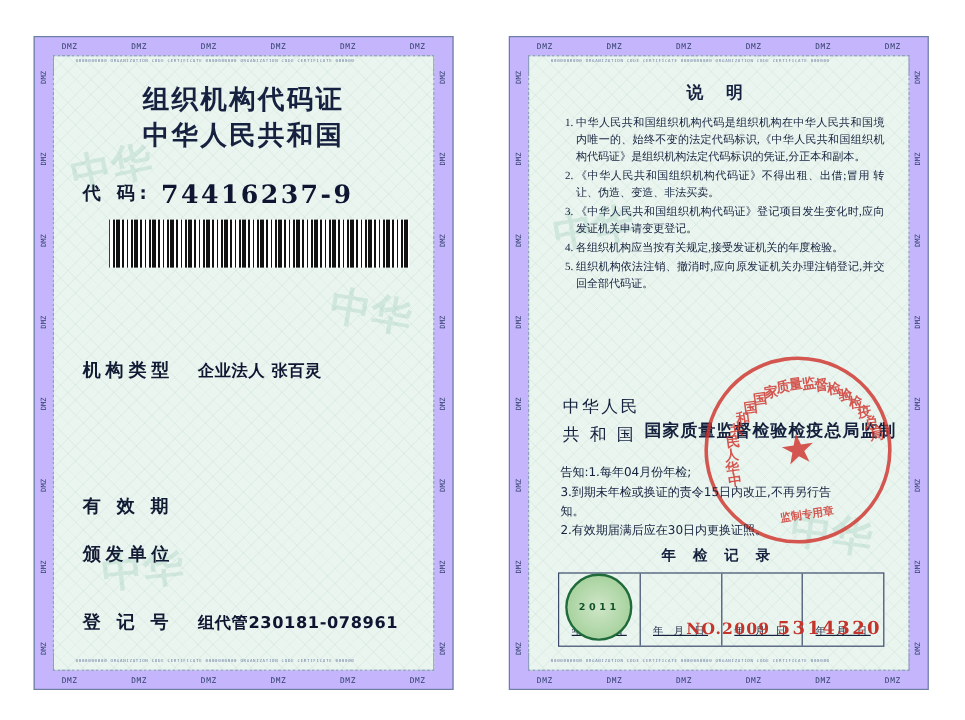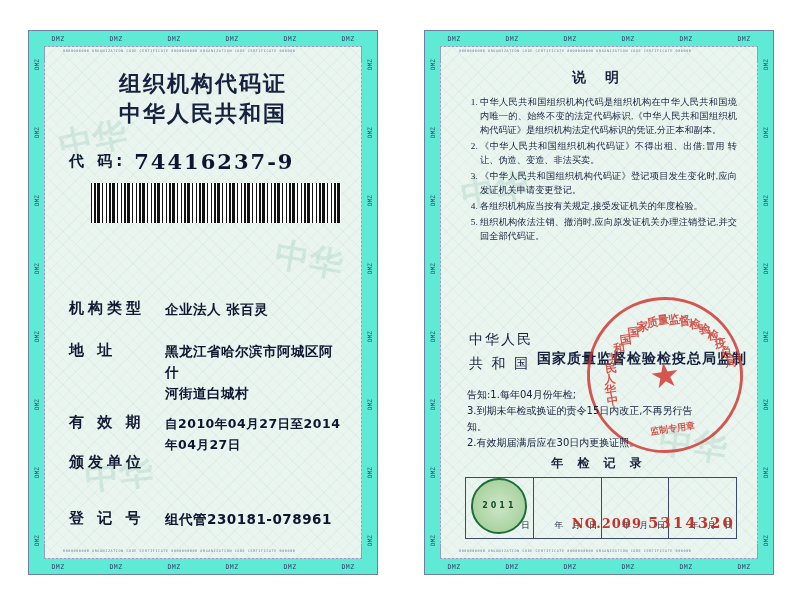--- a/index.html
+++ b/index.html
@@ -6,21 +6,21 @@
   body{
     width:804px;height:600px;background:#ffffff;
     font-family:"DejaVu Sans","Liberation Sans",sans-serif;
     overflow:hidden;
   }
   .page{position:relative;width:804px;height:600px;}
 
   
   .cert{
     position:absolute;top:30px;height:545px;width:350px;
-    background:#5eead4;
+    background:#c4b5fd;
     border:1px solid #6d7fa3;
     box-sizing:border-box;
   }
   #cert-left{left:28px;}
   #cert-right{left:424px;}
 
   
   .dmz-border{
     position:absolute;inset:0;
     box-sizing:border-box;
@@ -163,22 +163,22 @@
   .annual-title{
     position:absolute;left:0;right:0;top:408px;text-align:center;
     font-size:12px;font-weight:bold;color:#14203c;letter-spacing:5px;
   }
   .annual-table{
     position:absolute;left:24px;right:20px;top:430px;height:60px;
     display:flex;border:1px solid #3b4a6b;
   }
   .annual-cell{
     flex:1;border-right:1px solid #3b4a6b;position:relative;
-    display:flex;align-items:flex-end;justify-content:flex-end;
-    font-size:8.5px;color:#14203c;padding-bottom:6px;letter-spacing:3px;
+    display:flex;align-items:flex-end;justify-content:center;
+    font-size:8.5px;color:#14203c;padding-bottom:6px;letter-spacing:3px;text-decoration:underline;
   }
   .annual-cell:last-child{border-right:none;}
   .stamp2009{
     position:absolute;left:50%;top:46%;transform:translate(-50%,-50%);
     width:52px;height:52px;border-radius:50%;
     border:2px solid #1f6b3a;background:radial-gradient(circle,#cfe6c8 0%,#a9d3a0 70%,#7fb876 100%);
     color:#14502c;font-size:8px;font-weight:bold;
     display:flex;align-items:center;justify-content:center;
   }
   .no-line{
@@ -253,33 +253,23 @@
       <div class="barcode"></div>
 
 
       <div class="field" style="top:252px">
         <span class="lbl">机构类型</span>
         <span class="val">
           <span>企业法人    张百灵</span>
         </span>
       </div>
 
-      <div class="field" style="top:294px">
-        <span class="lbl">地    址</span>
-        <span class="val">
-          <span>黑龙江省哈尔滨市阿城区阿什</span>
-          <span class="second">河街道白城村</span>
-        </span>
-      </div>
 
       <div class="field" style="top:366px">
         <span class="lbl">有 效 期</span>
-        <span class="val" style="font-size:12.5px">
-          <span>自2010年04月27日至2014年04月27日</span>
-        </span>
       </div>
 
       <div class="field" style="top:406px">
         <span class="lbl">颁发单位</span>
       </div>
 
       <div class="field" style="top:462px">
         <span class="lbl">登 记 号</span>
         <span class="val">
           <span>组代管230181-078961</span>

